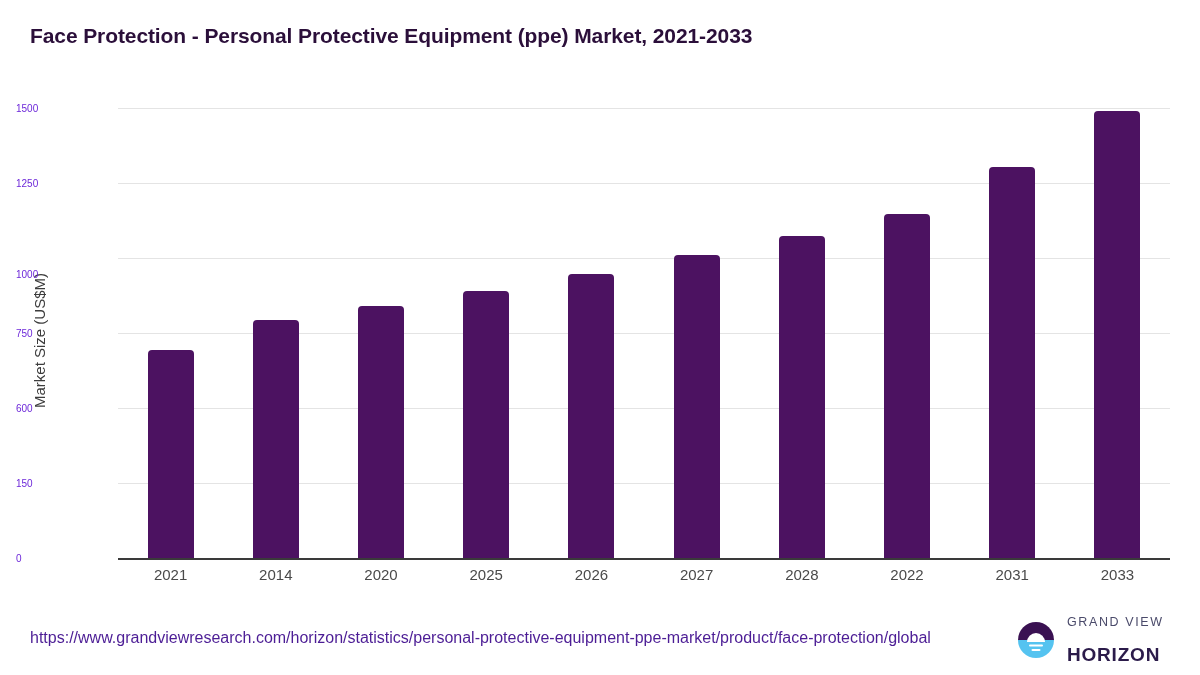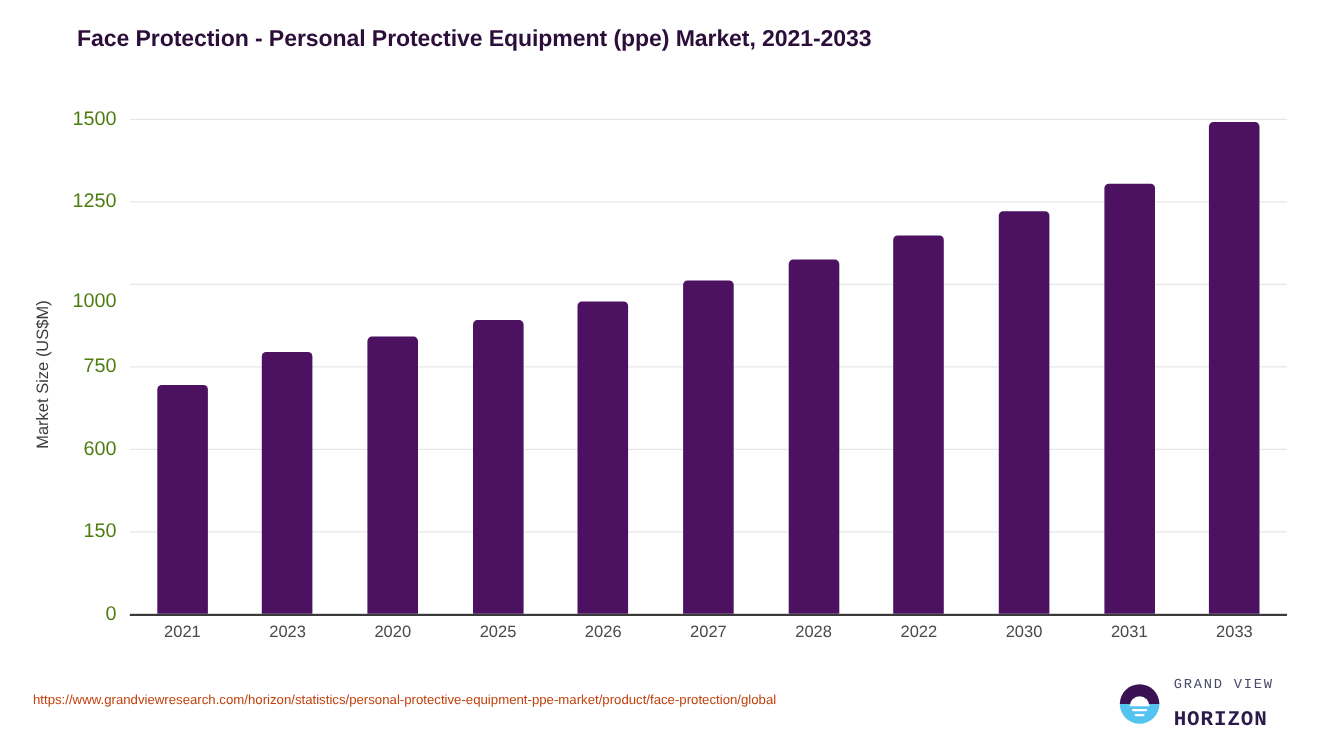--- a/index.html
+++ b/index.html
@@ -25,21 +25,20 @@
   
   .chart-title {
     position: absolute;
     left: 30px;
     top: 24px;
     font-size: 21px;
     font-weight: bold;
     color: #2b0f3a;
     letter-spacing: -0.1px;
     white-space: nowrap;
-    margin-left: 40px;
   }
 
   
   .y-axis-title {
     position: absolute;
     left: -61px;
     top: 332px;
     width: 200px;
     text-align: center;
     transform: rotate(-90deg);
@@ -69,23 +68,22 @@
     left: 0;
     width: 100%;
     height: 2px;
     bottom: -2px;
     background: #3a3a3a;
   }
   .y-tick-label {
     position: absolute;
     right: 1064px;
     width: 90px;
-    text-align: right;
-    font-size: 18px;
-    color: #4d7c0f;
+    font-size: 10px;
+    color: #6d28d9;
     transform: translateY(-50%);
     white-space: nowrap;
   }
 
   
   .bars {
     position: absolute;
     left: 0;
     top: 0;
     width: 100%;
@@ -115,22 +113,22 @@
     font-size: 15px;
     color: #4a4a4a;
     white-space: nowrap;
   }
 
   
   .source-url {
     position: absolute;
     left: 30px;
     top: 629px;
-    font-size: 12px;
-    color: #c2410c;
+    font-size: 16px;
+    color: #4c1d95;
     white-space: nowrap;
     text-align: center;
   }
   .logo {
     position: absolute;
     left: 1014px;
     top: 617px;
     width: 156px;
     height: 46px;
     display: flex;
@@ -140,21 +138,20 @@
   .logo-mark {
     width: 44px;
     height: 44px;
     flex: 0 0 44px;
   }
   .logo-text {
     display: flex;
     flex-direction: column;
     justify-content: center;
     line-height: 1;
-    font-family: Liberation Mono, monospace;
   }
   .logo-top {
     font-size: 12.5px;
     letter-spacing: 1.6px;
     color: #4a4a6a;
     font-weight: normal;
   }
   .logo-bottom {
     font-size: 19px;
     letter-spacing: 0.8px;
@@ -191,21 +188,21 @@
         <div class="y-tick-label" style="top: 0px;">1500</div>
       </div>
     <div class="axis-line"></div>
     <div class="bars" id="bars">
         <div class="bar-band">
           <div class="bar" title="2021: 695" style="height: 208.5px; background: rgb(76, 18, 97);"></div>
           <div class="x-tick-label">2021</div>
         </div>
         <div class="bar-band">
           <div class="bar" title="2023: 792" style="height: 237.6px; background: rgb(76, 18, 97);"></div>
-          <div class="x-tick-label">2023</div>
+          <div class="x-tick-label">2014</div>
         </div>
         <div class="bar-band">
           <div class="bar" title="2024: 840" style="height: 252px; background: rgb(76, 18, 97);"></div>
           <div class="x-tick-label">2020</div>
         </div>
         <div class="bar-band">
           <div class="bar" title="2025: 890" style="height: 267px; background: rgb(76, 18, 97);"></div>
           <div class="x-tick-label">2025</div>
         </div>
         <div class="bar-band">
@@ -216,24 +213,20 @@
           <div class="bar" title="2027: 1009" style="height: 302.7px; background: rgb(76, 18, 97);"></div>
           <div class="x-tick-label">2027</div>
         </div>
         <div class="bar-band">
           <div class="bar" title="2028: 1072" style="height: 321.6px; background: rgb(76, 18, 97);"></div>
           <div class="x-tick-label">2028</div>
         </div>
         <div class="bar-band">
           <div class="bar" title="2029: 1148" style="height: 344.4px; background: rgb(76, 18, 97);"></div>
           <div class="x-tick-label">2022</div>
-        </div>
-        <div class="bar-band">
-          <div class="bar" title="2030: 1219" style="height: 365.7px; background: rgb(76, 18, 97);"></div>
-          <div class="x-tick-label">2030</div>
         </div>
         <div class="bar-band">
           <div class="bar" title="2031: 1303" style="height: 390.9px; background: rgb(76, 18, 97);"></div>
           <div class="x-tick-label">2031</div>
         </div>
         <div class="bar-band">
           <div class="bar" title="2033: 1489" style="height: 446.7px; background: rgb(76, 18, 97);"></div>
           <div class="x-tick-label">2033</div>
         </div>
       </div>

